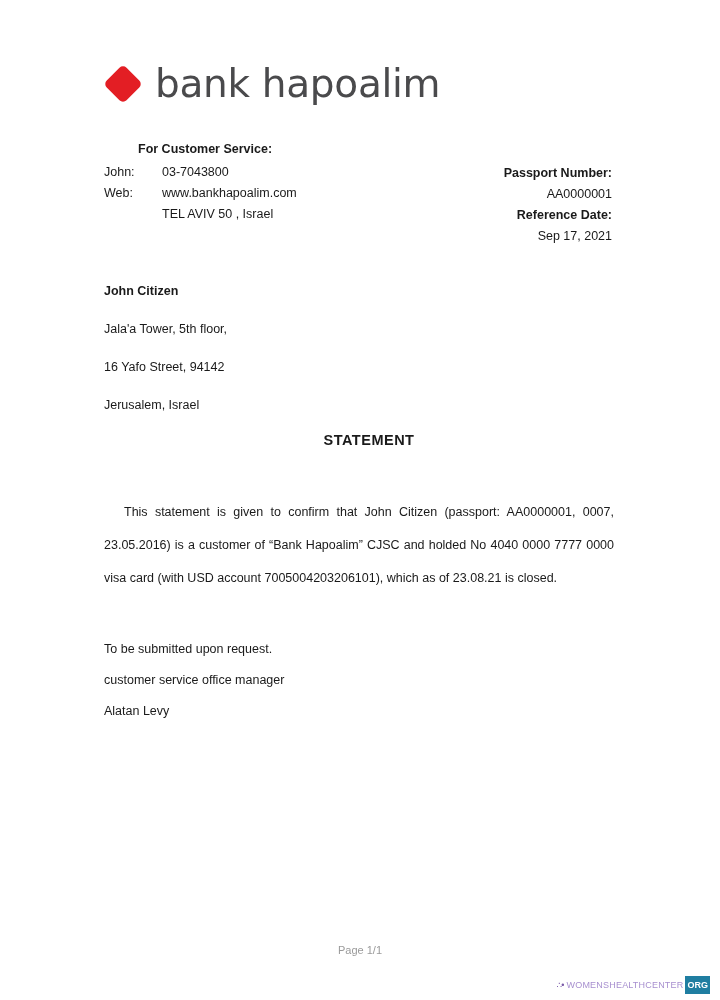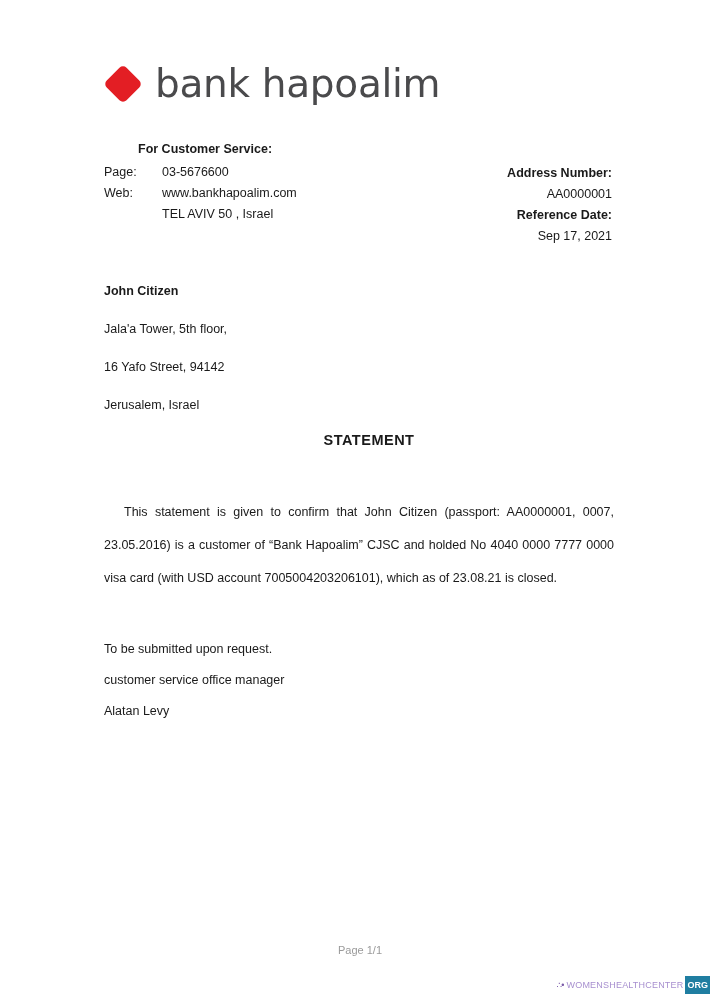--- a/index.html
+++ b/index.html
@@ -38,35 +38,35 @@
 <body>
 
 <div class="logo">
   <div class="logo-mark"></div>
   <div class="logo-text">bank hapoalim</div>
 </div>
 
 <div class="cs-block">
   <div class="cs-title">For Customer Service:</div>
   <div class="cs-row">
-    <span class="cs-label">Page:</span>
-    <span>03-5676600</span>
+    <span class="cs-label">John:</span>
+    <span>03-7043800</span>
   </div>
   <div class="cs-row">
     <span class="cs-label">Web:</span>
     <span>www.bankhapoalim.com</span>
   </div>
   <div class="cs-row">
     <span class="cs-label"></span>
     <span>TEL AVIV 50 , Israel</span>
   </div>
 </div>
 
 <div class="right-block">
-  <div class="bold">Address Number:</div>
+  <div class="bold">Passport Number:</div>
   <div>AA0000001</div>
   <div class="bold">Reference Date:</div>
   <div>Sep 17, 2021</div>
 </div>
 
 <div class="recipient">
   <div class="bold">John Citizen</div>
   <div>Jala'a Tower, 5th floor,</div>
   <div>16 Yafo Street, 94142</div>
   <div>Jerusalem, Israel</div>

